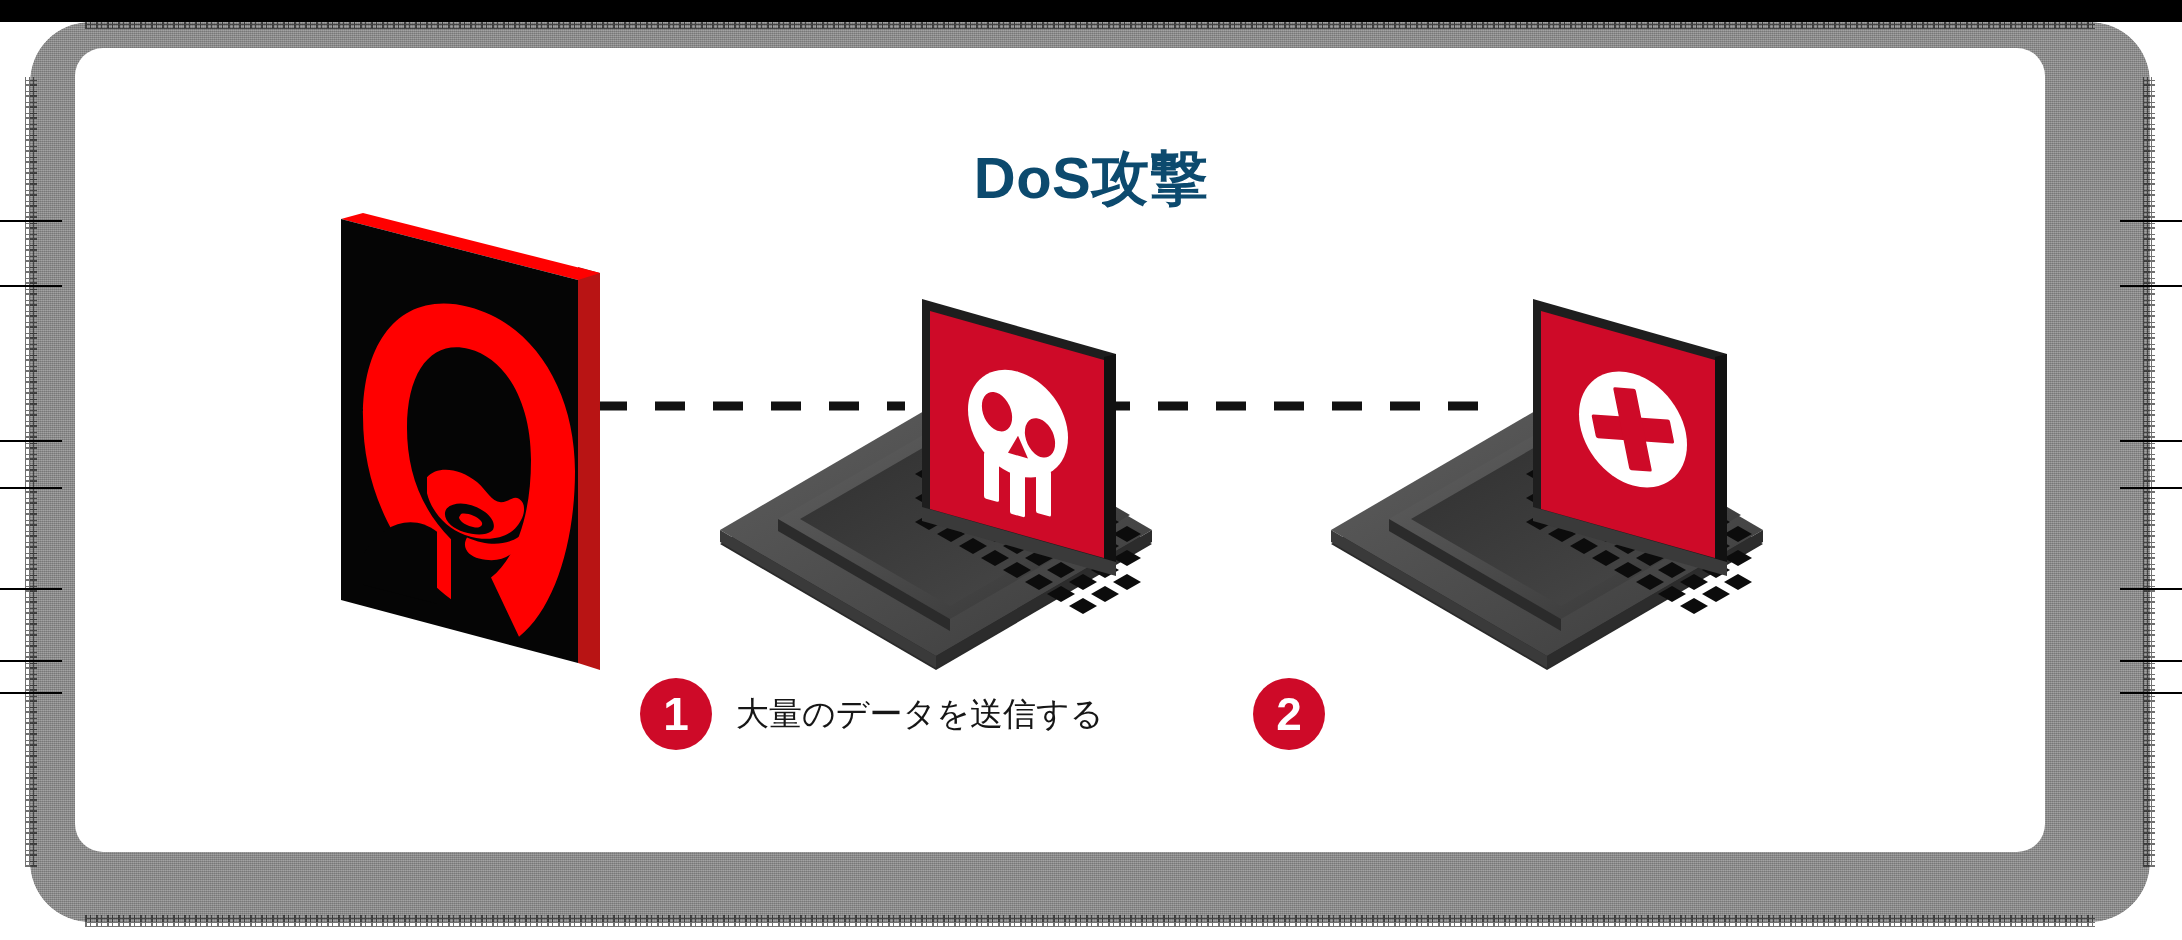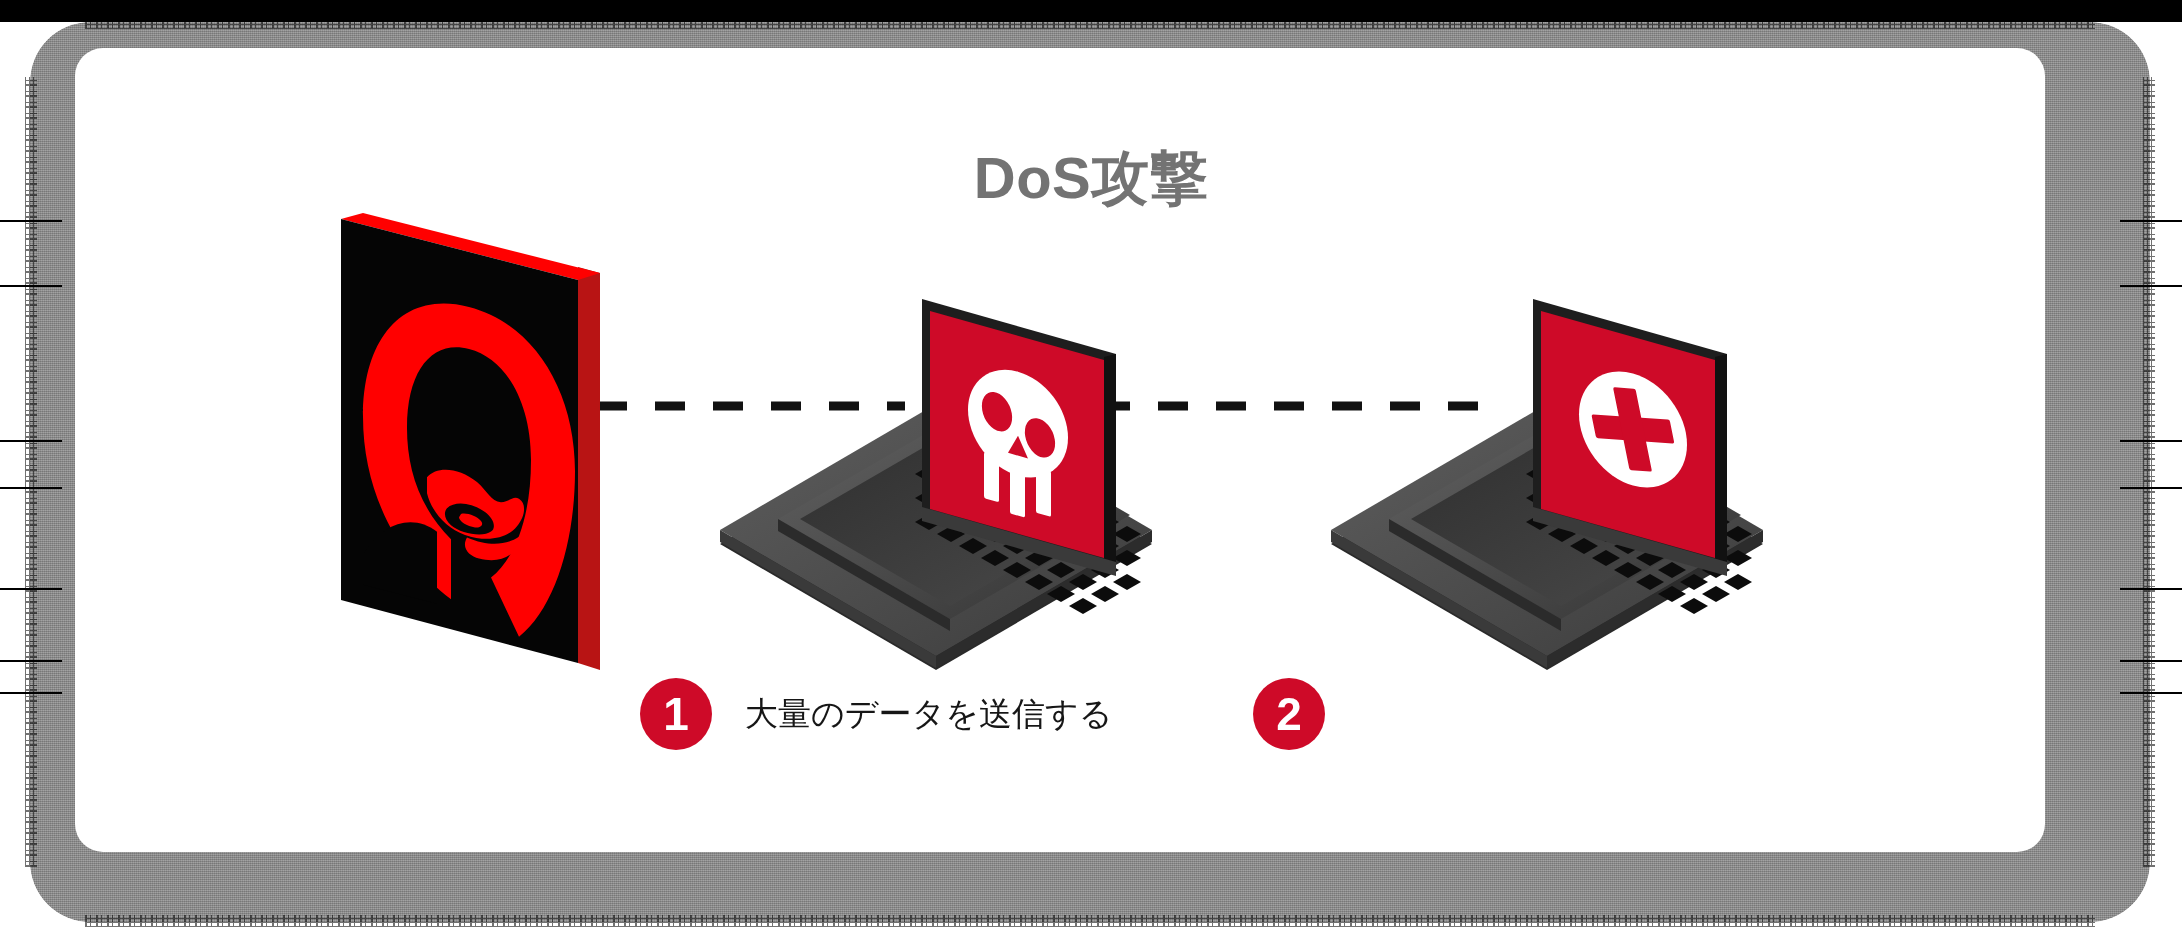--- a/index.html
+++ b/index.html
@@ -83,21 +83,21 @@
 
   
   #title {
     position: absolute;
     left: 0;
     top: 140px;
     width: 2182px;
     text-align: center;
     font-size: 58px;
     font-weight: 700;
-    color: #737373;
+    color: #0c4a6e;
     letter-spacing: .5px;
     white-space: nowrap;
   }
 
   
   #stage {
     position: absolute;
     left: 0; top: 0;
     width: 2182px; height: 940px;
     pointer-events: none;
@@ -118,21 +118,21 @@
     color: #ffffff;
     font-size: 46px;
     font-weight: 700;
     display: flex;
     align-items: center;
     justify-content: center;
     flex: 0 0 auto;
     line-height: 1;
   }
   .caption-text {
-    margin-left: 33px;
+    margin-left: 24px;
     font-size: 33px;
     line-height: 1.42;
     color: #161616;
     white-space: pre-line;
     padding-top: 13px;
   }
   #caption-1 { left: 640px; top: 678px; }
   #caption-2 { left: 1253px; top: 678px; }
   #caption-2 .caption-text { padding-top: 0px; }
 </style>

